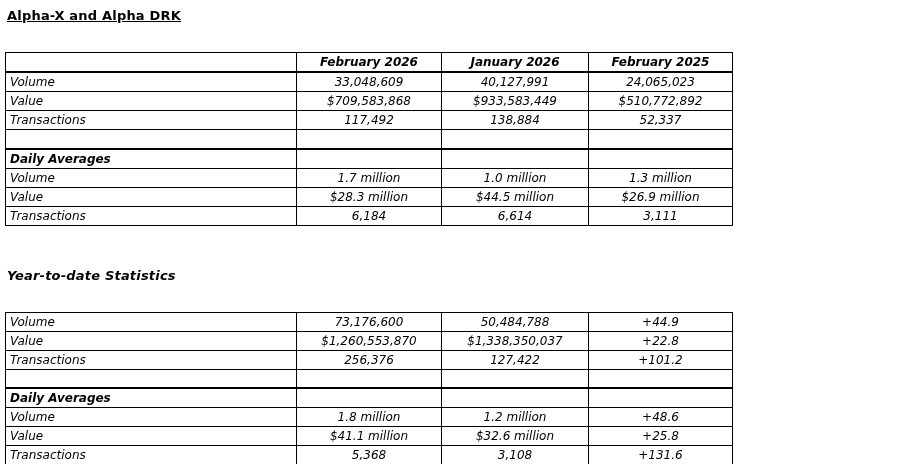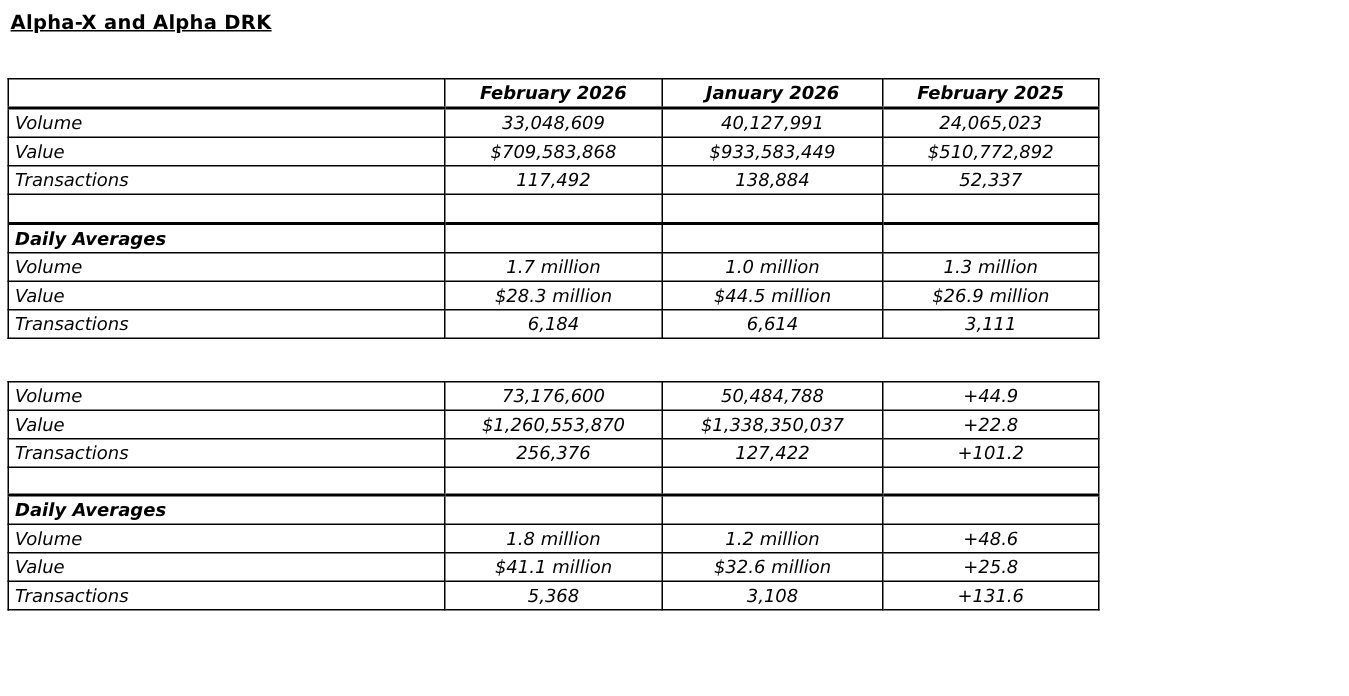--- a/index.html
+++ b/index.html
@@ -123,20 +123,21 @@
       </tr>
       <tr>
         <td class="label">Transactions</td>
         <td class="num">6,184</td>
         <td class="num">6,614</td>
         <td class="num">3,111</td>
       </tr>
     </tbody>
   </table>
 
+  <h1 class="section-title italic gap-before">Year-to-date Statistics</h1>
 
   <table class="stats">
     <colgroup>
       <col class="c-label">
         <col class="c-val1">
         <col class="c-val2">
         <col class="c-val3">
     </colgroup>
     <tbody>
       <tr>

